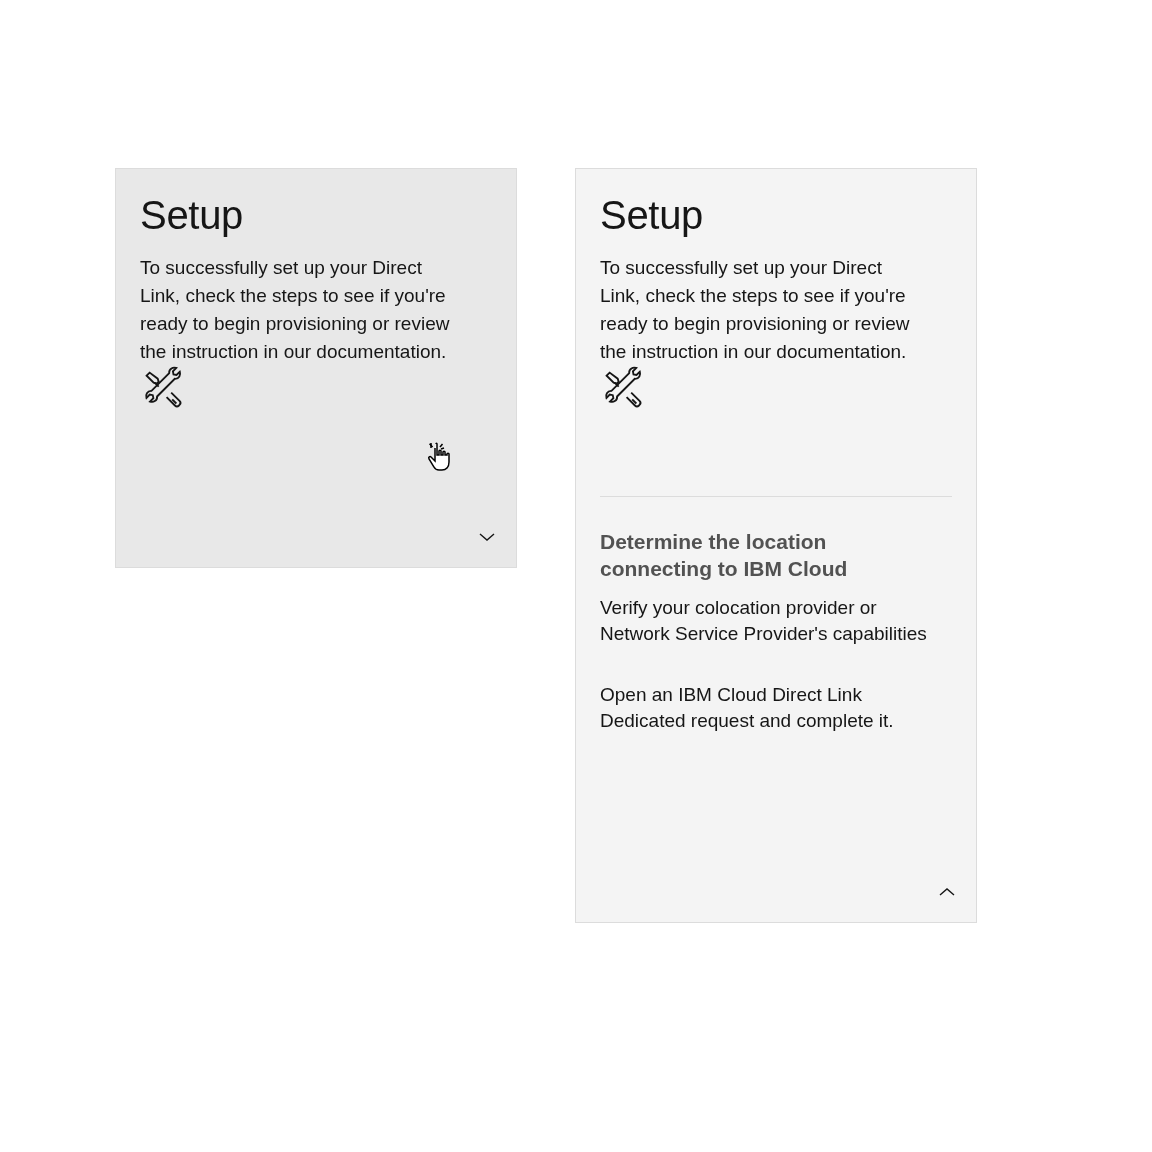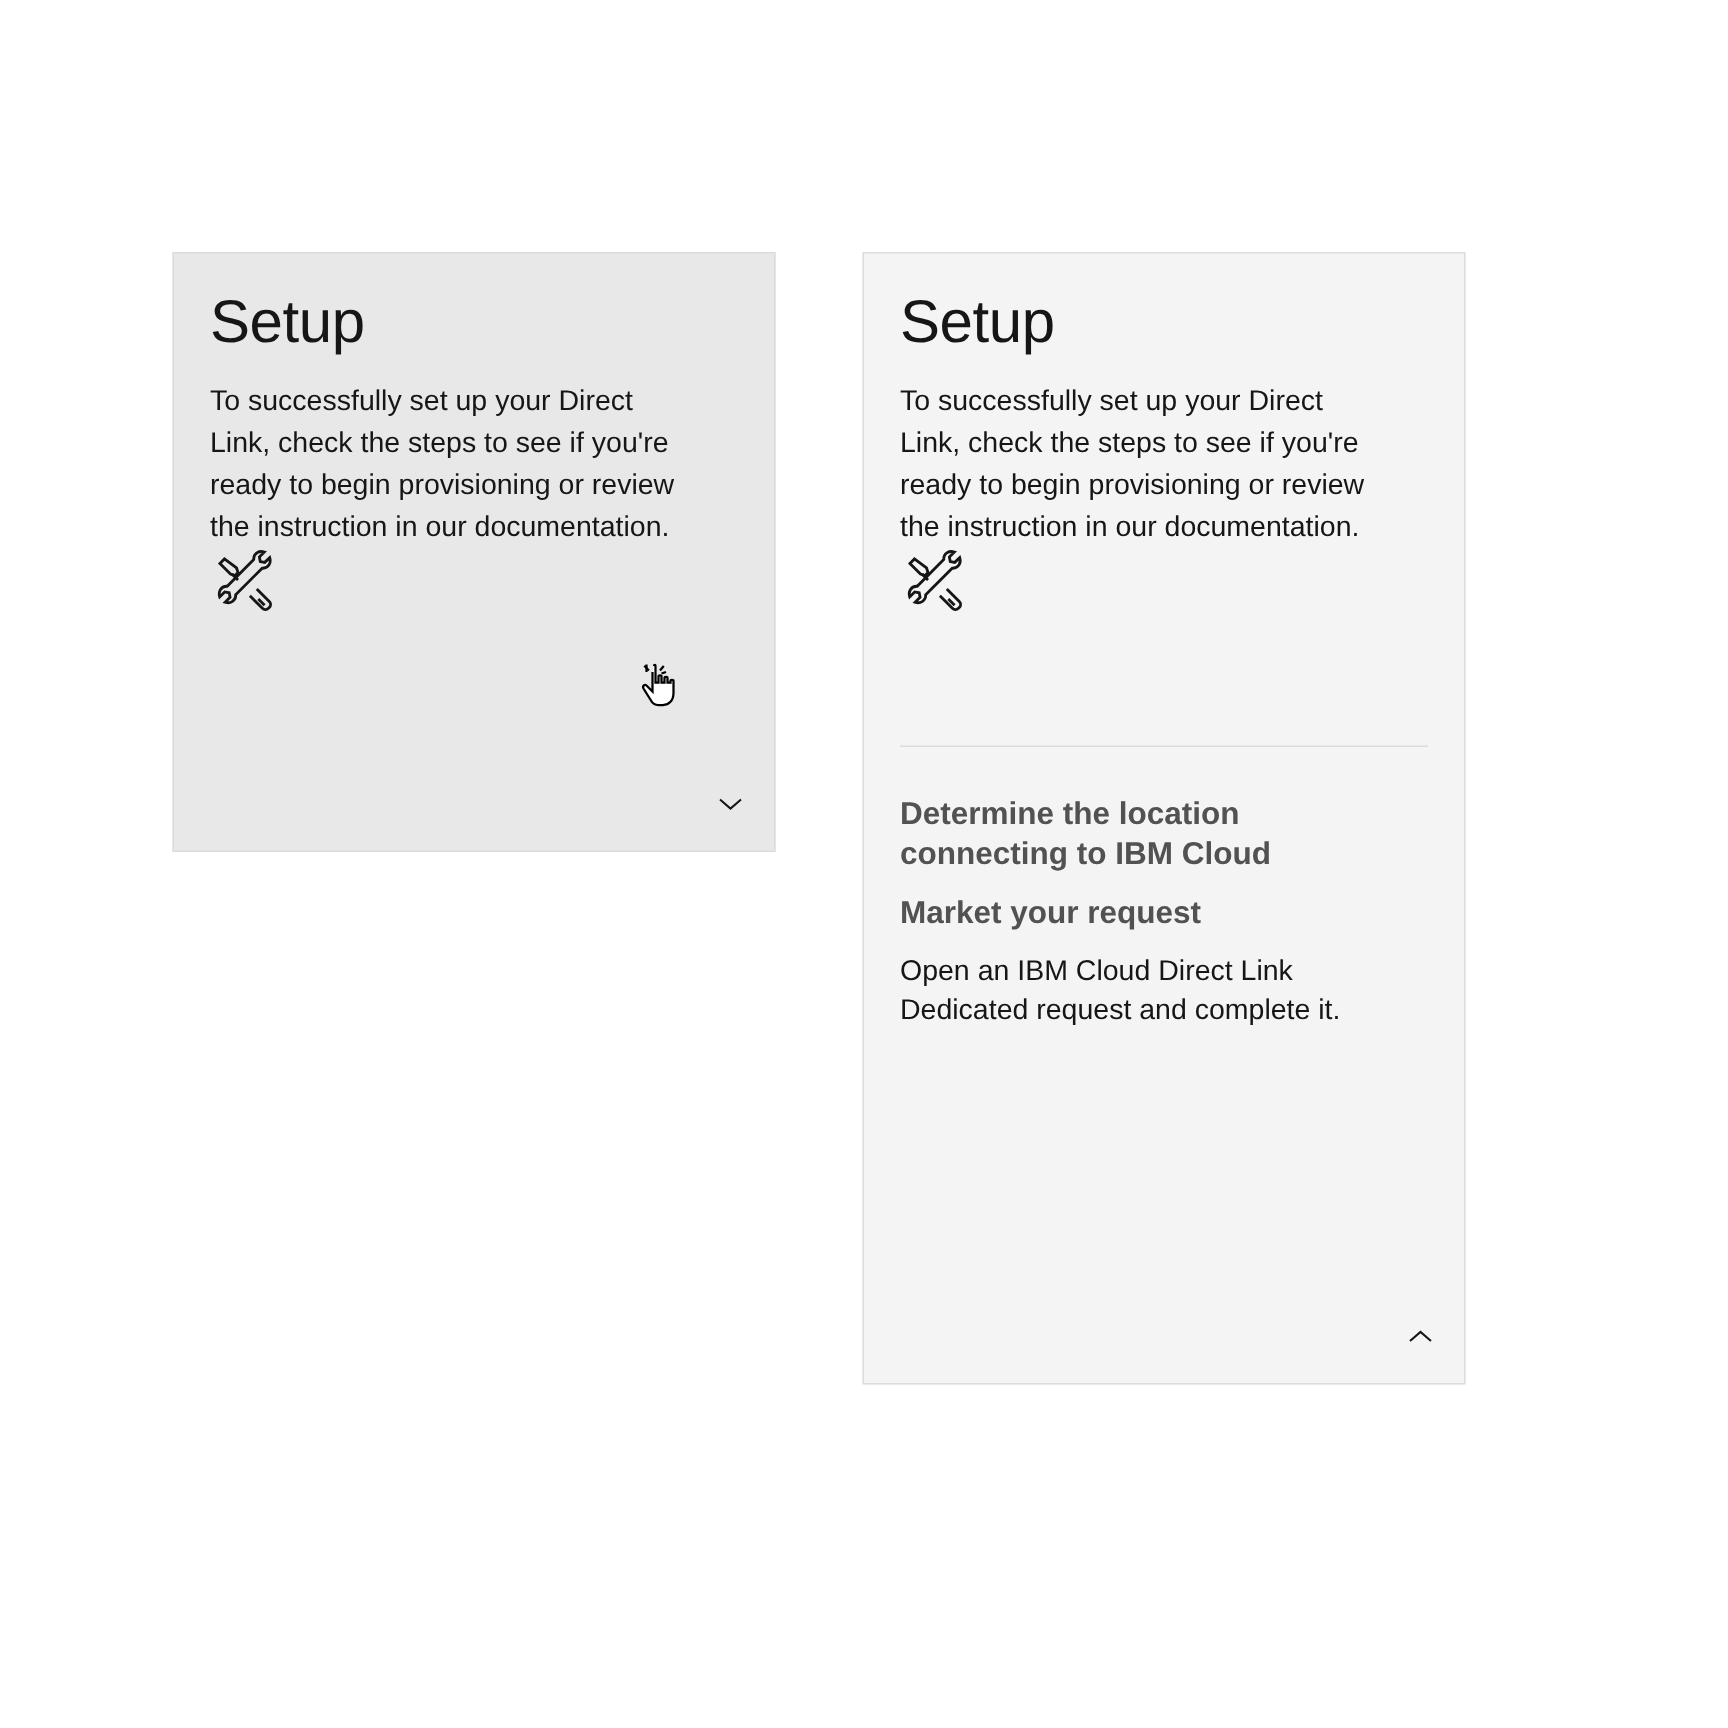--- a/index.html
+++ b/index.html
@@ -126,24 +126,24 @@
       <line x1="25.3" y1="26.1" x2="22.4" y2="23.2" stroke-width="1.3"></line>
       <path d="M4.6 6.7l2.1-2.1 5.6 4.2 .7 2.1-1.4 1.4-2.1-.7z" stroke-width="1.3"></path>
       <line x1="10.2" y1="11.6" x2="13" y2="14.4" stroke-width="1.3"></line>
     </svg>
   </div>
 
   <hr class="divider">
 
   <div>
     <h3 class="step-title">Determine the location connecting to IBM Cloud</h3>
+    <p class="step-desc">Verify your colocation provider or Network Service Provider's capabilities</p>
   </div>
 
   <div>
-    <h3 class="step-title">Market your request</h3>
     <p class="step-desc">Open an IBM Cloud Direct Link Dedicated request and complete it.</p>
   </div>
 
   <div class="chevron">
     <svg width="18" height="12" viewBox="0 0 18 12">
       <polyline points="2,9 9,3 16,9"></polyline>
     </svg>
   </div>
 </div>
 

